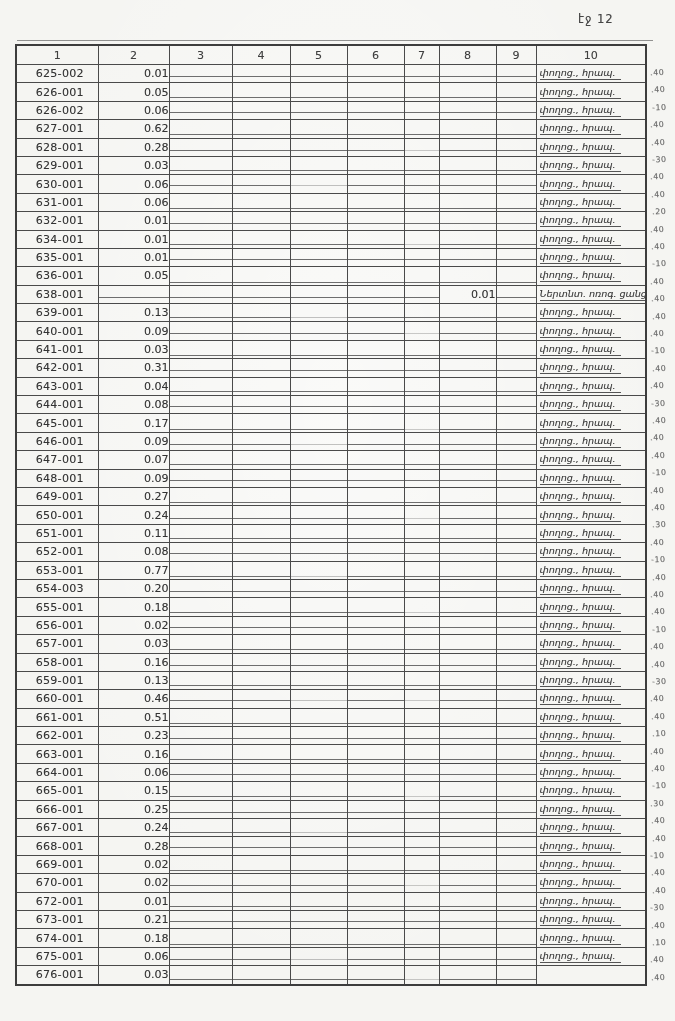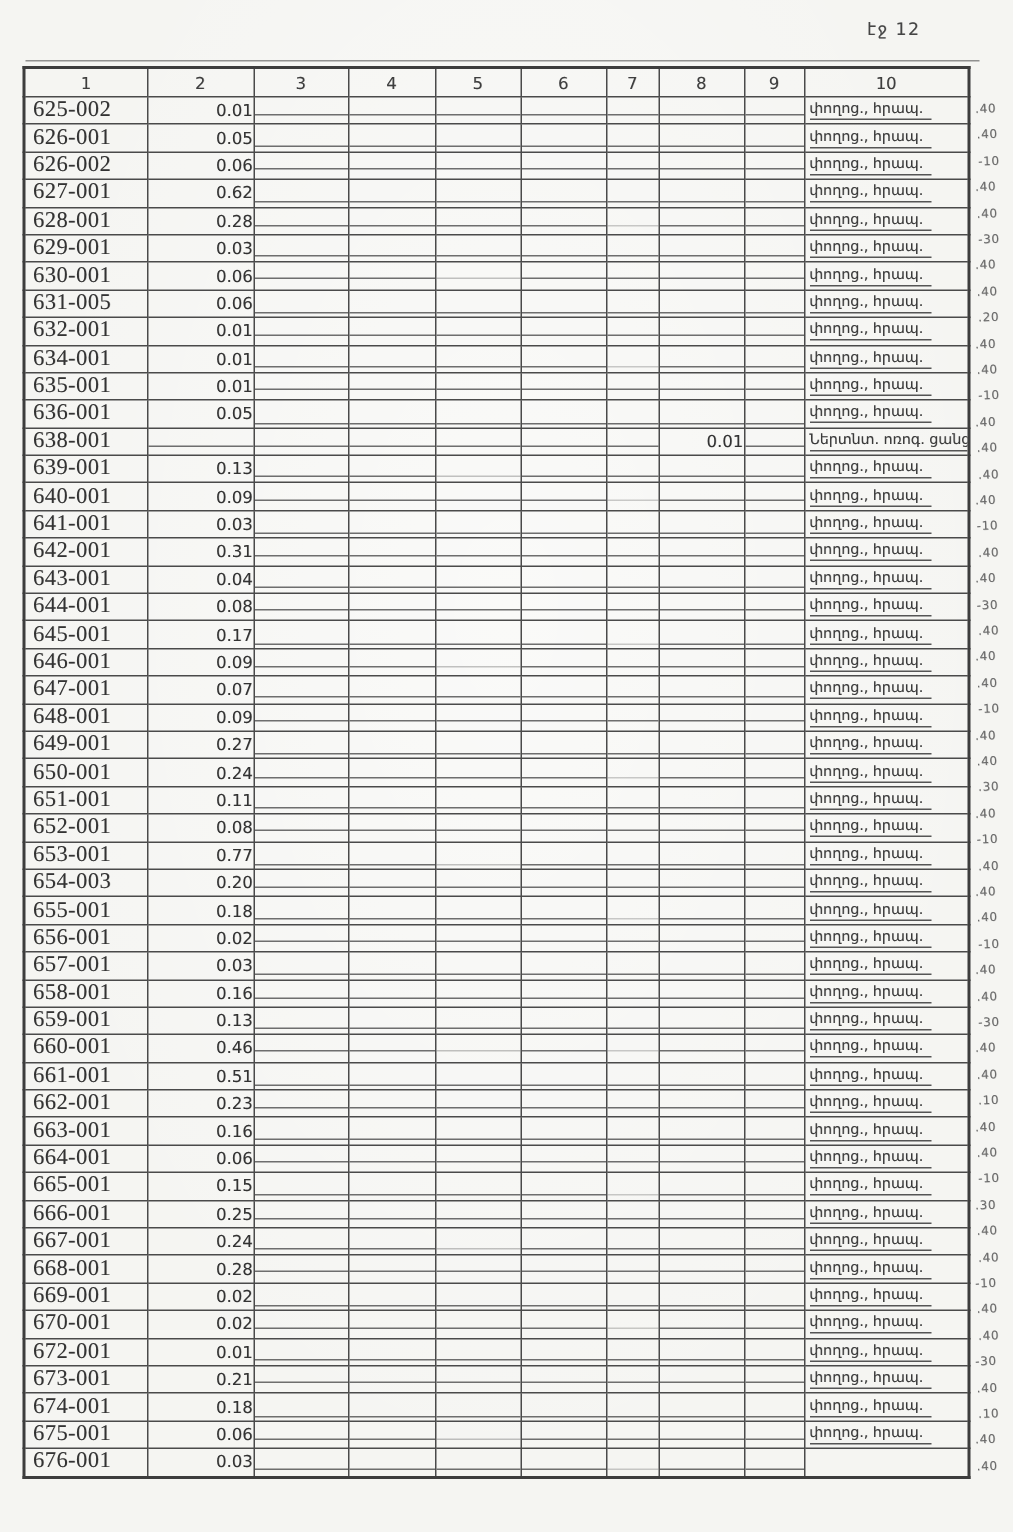--- a/index.html
+++ b/index.html
@@ -45,29 +45,28 @@
     overflow:hidden;
     white-space:nowrap;
     font-weight:normal;
     text-shadow:.3px .3px 0 rgba(70,70,70,.35);
   }
   table{border:2px solid #3d3d3d;}
   thead th{
     font-size:11px;color:#3e3e3e;text-align:center;height:18px;
   }
   td.id{
-    font-size:15px;text-align:left;padding-left:5px;color:#333;
+    font-size:11px;text-align:center;padding-left:5px;color:#333;
     letter-spacing:.3px;
-    font-family:Liberation Serif, serif;
   }
   td.val{
     font-size:11px;text-align:right;color:#333;
   }
   td.desc{
-    font-size:9.5px;text-align:left;padding-left:3px;color:#3a3a3a;
+    font-size:9.5px;text-align:left;padding-left:3px;color:#3a3a3a;font-style:italic;
   }
   td.desc span{
     display:inline-block;
     border-bottom:1.2px solid #555;
     padding:0 6px 1px 0;
     max-width:104px;
   }
   
   td.empty{position:relative;}
   td.empty::before{
@@ -204,21 +203,21 @@
             <td class="empty"></td>
             <td class="empty"></td>
             <td class="empty"></td>
             <td class="empty"></td>
             <td class="empty"></td>
             <td class="empty"></td>
             <td class="empty"></td>
             <td class="desc"><span>փողոց., հրապ.</span></td>
           </tr>
           <tr>
-            <td class="id">631-005</td>
+            <td class="id">631-001</td>
             <td class="val">0.06</td>
             <td class="empty"></td>
             <td class="empty"></td>
             <td class="empty"></td>
             <td class="empty"></td>
             <td class="empty"></td>
             <td class="empty"></td>
             <td class="empty"></td>
             <td class="desc"><span>փողոց., հրապ.</span></td>
           </tr>

